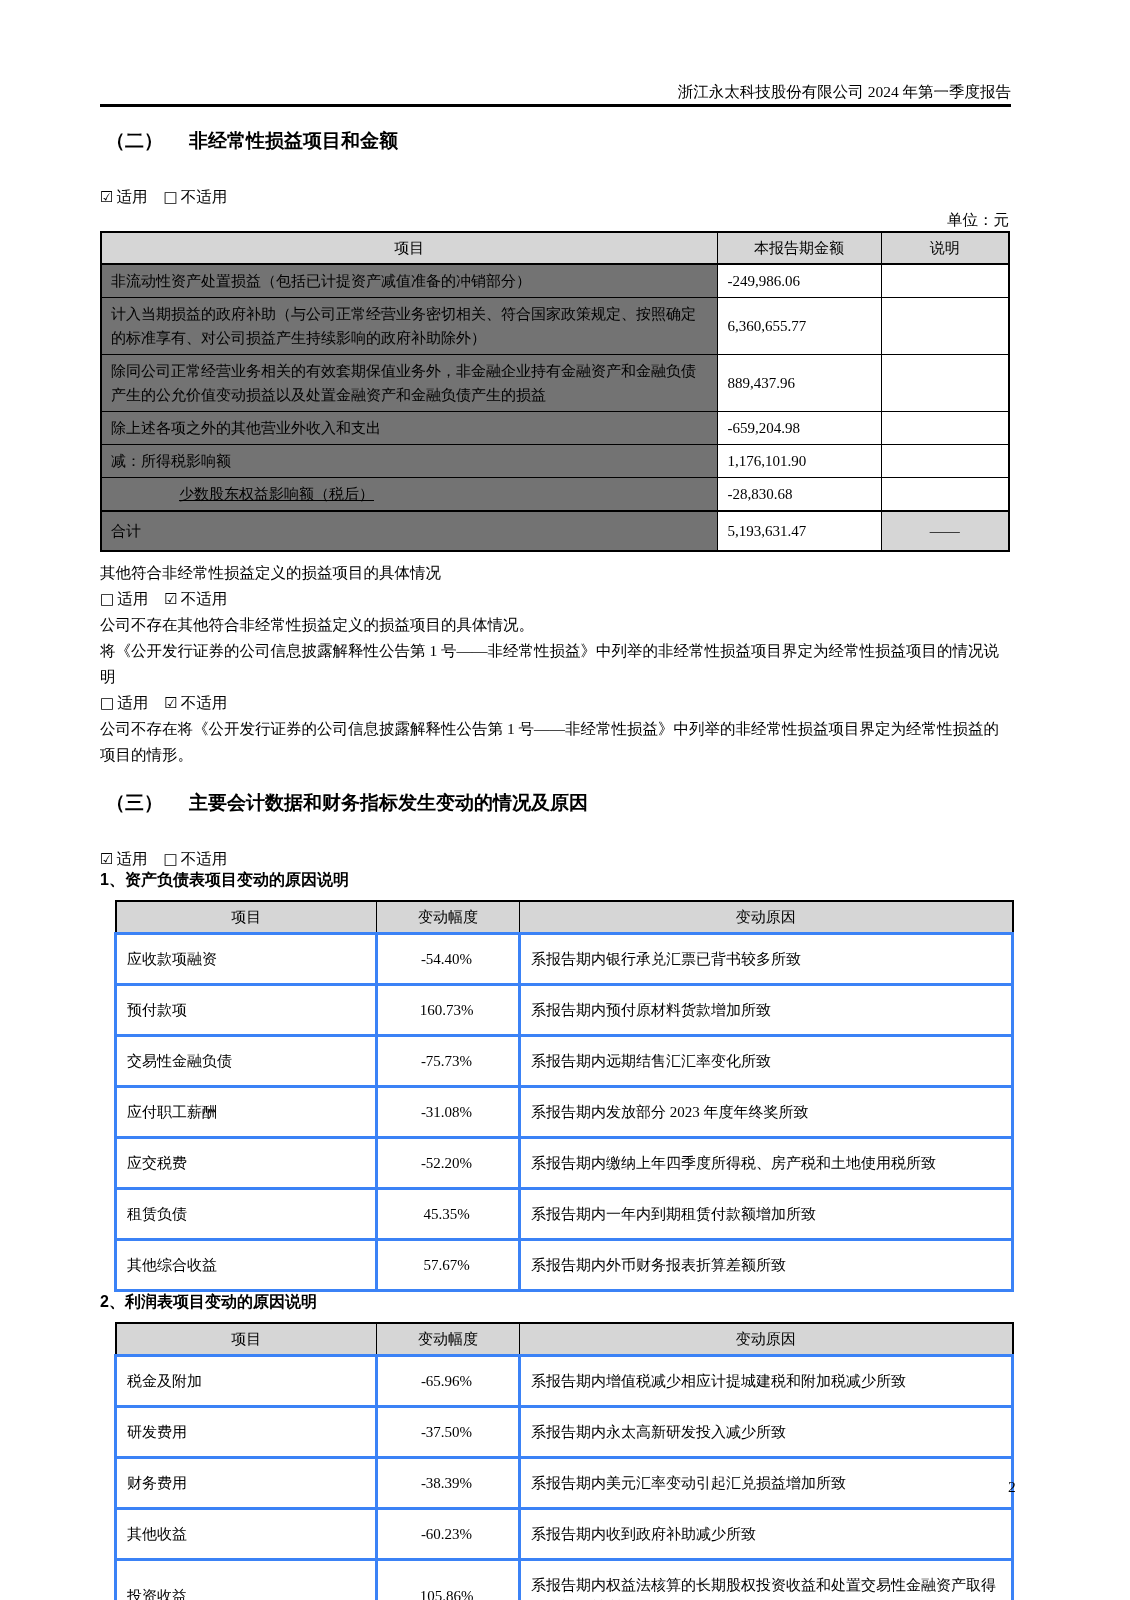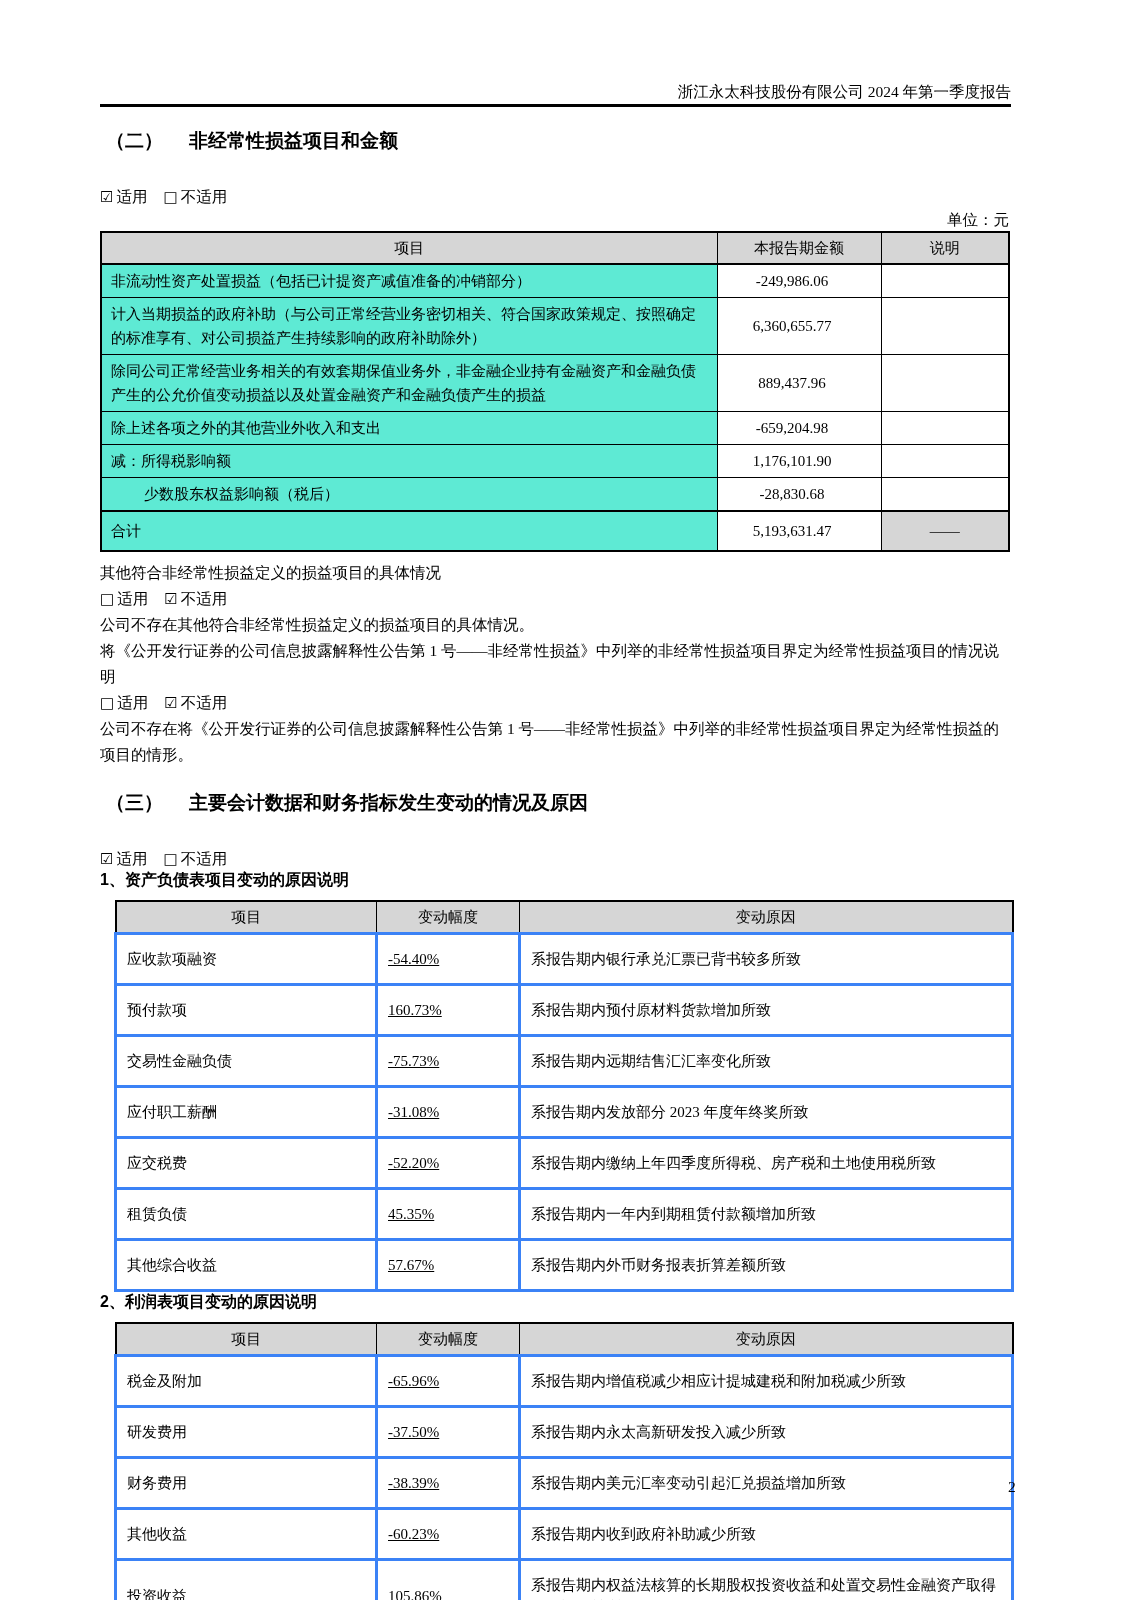--- a/index.html
+++ b/index.html
@@ -24,40 +24,40 @@
   .appl { font-size:15.5px; }
   .appl .grp { margin-right:16px; }
   .cb { font-family:"DejaVu Sans","Liberation Sans",sans-serif; font-size:15px; margin-right:3px; }
   .appl1 { margin-top:33px; }
   .unit-line { margin-top:2px; text-align:right; font-size:15.5px; padding-right:2px; }
 
   table { border-collapse:collapse; table-layout:fixed;border-radius:20px; }
   .t1 { width:908px; border:2px solid #000; font-size:15px; margin-top:0; }
   .t1 th, .t1 td { border:1px solid #000; vertical-align:middle; }
   .t1 thead th { background:#d6d6d6; font-weight:normal; text-align:center; height:28px; border-bottom:2px solid #000; }
-  .t1 td.item { background:#5eead4; padding:4px 8px 4px 9px; line-height:24px; }
-  .t1 td.amount { text-align:center; padding:4px 14px 4px 0; }
+  .t1 td.item { background:#737373; padding:4px 8px 4px 9px; line-height:24px; }
+  .t1 td.amount { text-align:left; padding:4px 14px 4px 10px; }
   .t1 td.note { background:#fff; }
-  .t1 tr.indent td.item { padding-left:42px; }
+  .t1 tr.indent td.item { padding-left:77px;text-decoration:underline; }
   .t1 tr.total td { border-top:2px solid #000; height:30px; }
   .t1 tr.total td.note { background:#d6d6d6; text-align:center; }
 
   .paras { margin-top:8px; font-size:15.5px; line-height:26px; width:908px; }
   .paras p { margin:0; }
 
   .sec3 { margin-top:22px; }
   .appl3 { margin-top:33px; }
   .sub-title {
     font-family:"Liberation Sans","DejaVu Sans",sans-serif;
     font-weight:bold; font-size:16px; 
   }
   .t23 { width:897px; margin-left:14px; margin-top:9px; border:2px solid #000; font-size:15px; }
   .t23 th { background:#d6d6d6; font-weight:normal; text-align:center; border:1px solid #000; border-bottom:2px solid #000; height:28px; }
   .t23 td { border:3px solid #3b82f6; padding:13px 10px; line-height:22px; height:22px; vertical-align:middle; }
-  .t23 td.change { text-align:left; padding-right:13px;text-decoration:underline; }
+  .t23 td.change { text-align:center; padding-right:13px; }
 
   .page-num { position:absolute; top:1478px; left:1008px; font-size:15.5px; }
 </style>
 </head>
 <body>
 
 <div class="page">
 
   <div class="report-header">浙江永太科技股份有限公司 2024 年第一季度报告</div>
   <div class="top-rule"></div>

